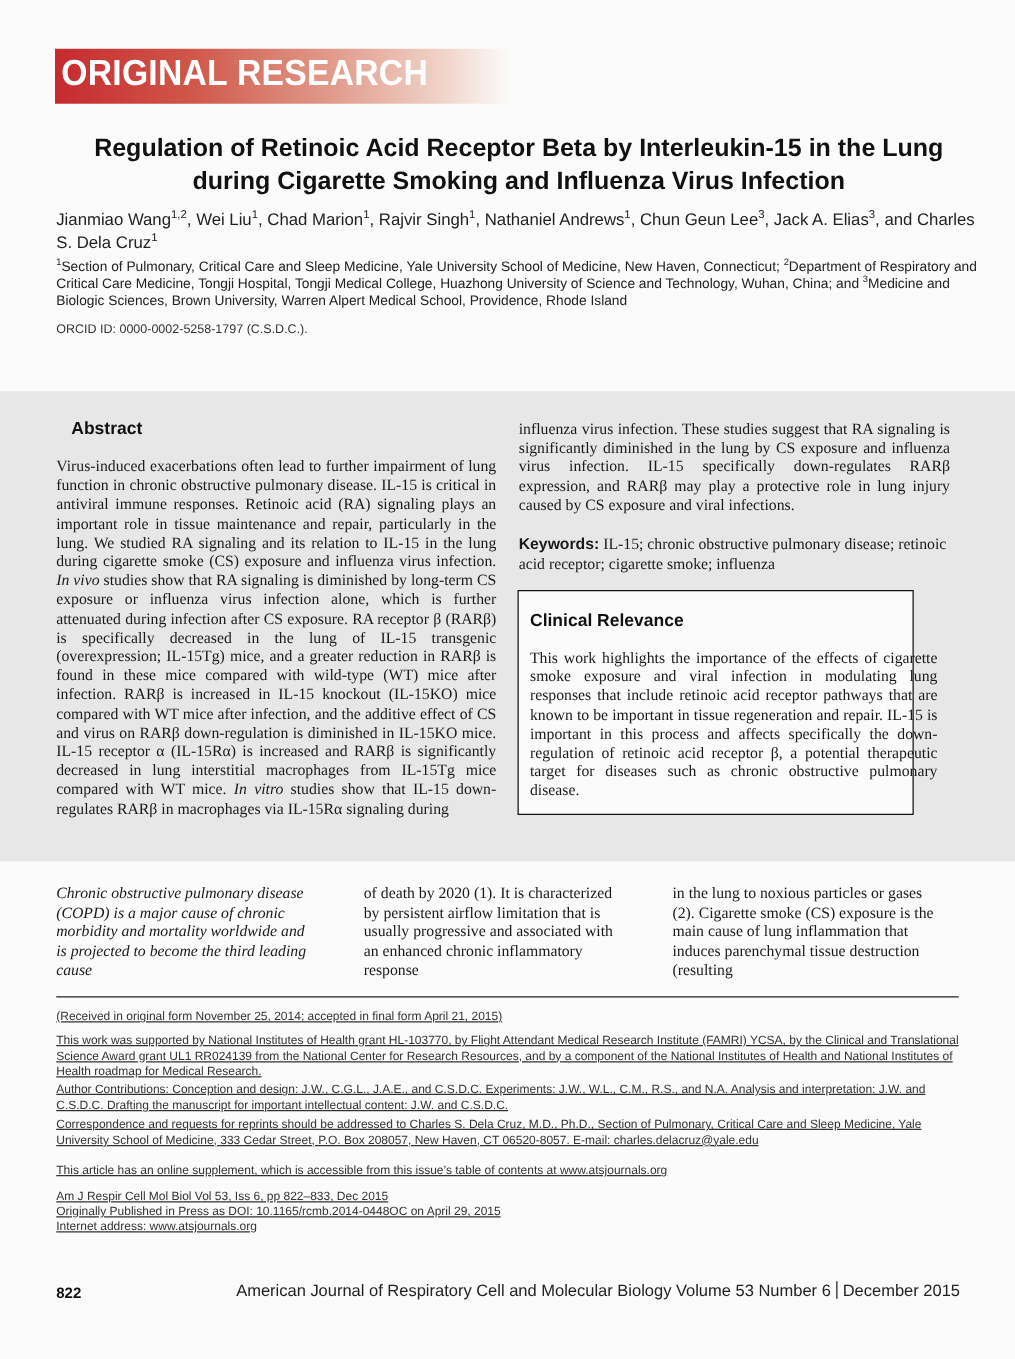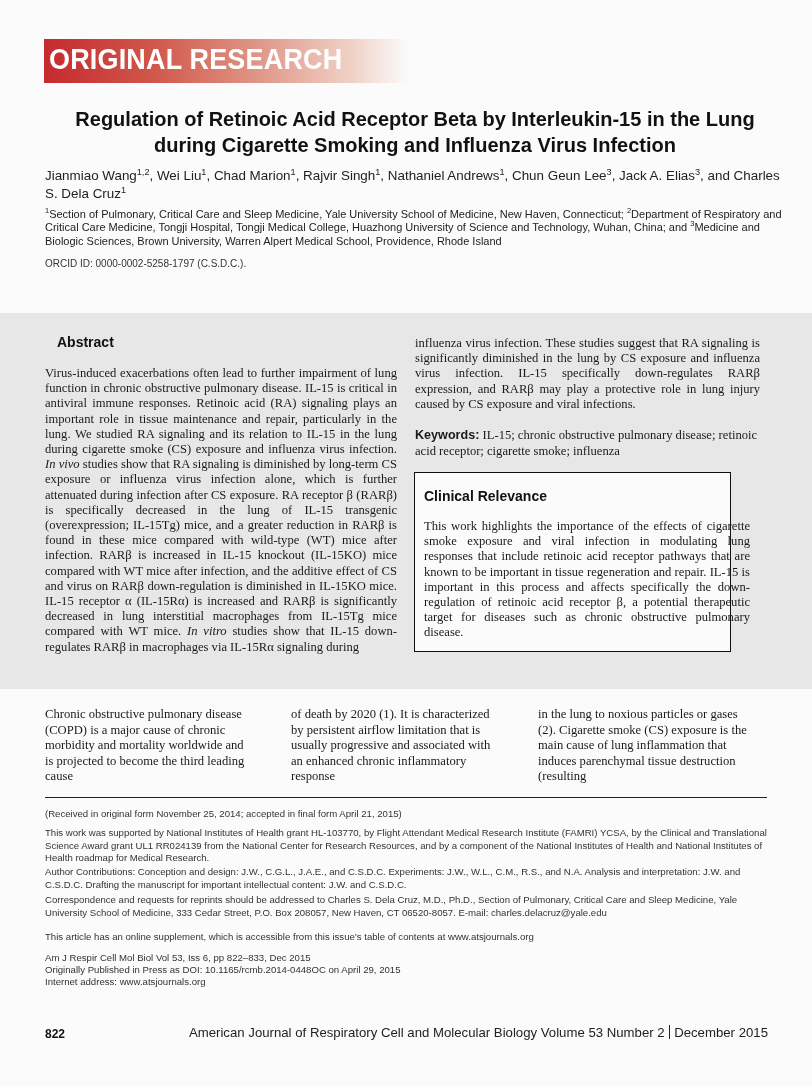--- a/index.html
+++ b/index.html
@@ -56,29 +56,29 @@
       position: absolute; left: 414px; top: 472px; width: 317px; height: 180px;
       background: #fbfbfb; border: 1.3px solid #111;
     }
     #clinical-head { position: absolute; left: 9px; top: 15px; font-size: 14px; }
     #clinical-text { position: absolute; left: 9px; top: 46px; width: 326px; }
 
     .body-col {
       position: absolute; top: 707px; width: 210px;
       font-family: "Liberation Serif", serif; font-size: 12.6px; line-height: 15.5px; color: #1a1a1a;
     }
-    #col-a { left: 45px; }
+    #col-a { left: 45px; font-style: italic; }
     #col-b { left: 291px; }
     #col-c { left: 538px; }
 
     #rule { position: absolute; left: 45px; top: 797px; width: 722px; height: 1.3px; background: #222; }
 
     .note {
       position: absolute; left: 45px; width: 724px;
-      font-family: "Liberation Sans", sans-serif; font-size: 9.6px; line-height: 12.5px; color: #333;
+      font-family: "Liberation Sans", sans-serif; font-size: 9.6px; line-height: 12.5px; color: #333; text-decoration: underline;
     }
     #received { top: 808px; }
     #funding { top: 827px; }
     #contributions { top: 866px; }
     #correspondence { top: 894px; }
     #supplement { top: 931px; }
     #citation { top: 952px; line-height: 12px; }
 
     #page-number {
       position: absolute; left: 45px; top: 1027px; font-family: "Liberation Sans", sans-serif;
@@ -129,14 +129,14 @@
 <p id="correspondence" class="note">Correspondence and requests for reprints should be addressed to Charles S. Dela Cruz, M.D., Ph.D., Section of Pulmonary, Critical Care and Sleep Medicine, Yale University School of Medicine, 333 Cedar Street, P.O. Box 208057, New Haven, CT 06520-8057. E-mail: charles.delacruz@yale.edu</p>
 <p id="supplement" class="note">This article has an online supplement, which is accessible from this issue’s table of contents at www.atsjournals.org</p>
 <div id="citation" class="note">
   <div>Am J Respir Cell Mol Biol Vol 53, Iss 6, pp 822–833, Dec 2015</div>
   <div>Originally Published in Press as DOI: 10.1165/rcmb.2014-0448OC on April 29, 2015</div>
   <div>Internet address: www.atsjournals.org</div>
 </div>
 
 <div id="page-number">822</div>
 <div id="running-footer">
-  <span>American Journal of Respiratory Cell and Molecular Biology Volume 53 Number 2</span><span class="footer-sep"></span><span>December 2015</span>
+  <span>American Journal of Respiratory Cell and Molecular Biology Volume 53 Number 6</span><span class="footer-sep"></span><span>December 2015</span>
 </div>
 
 </body></html>

